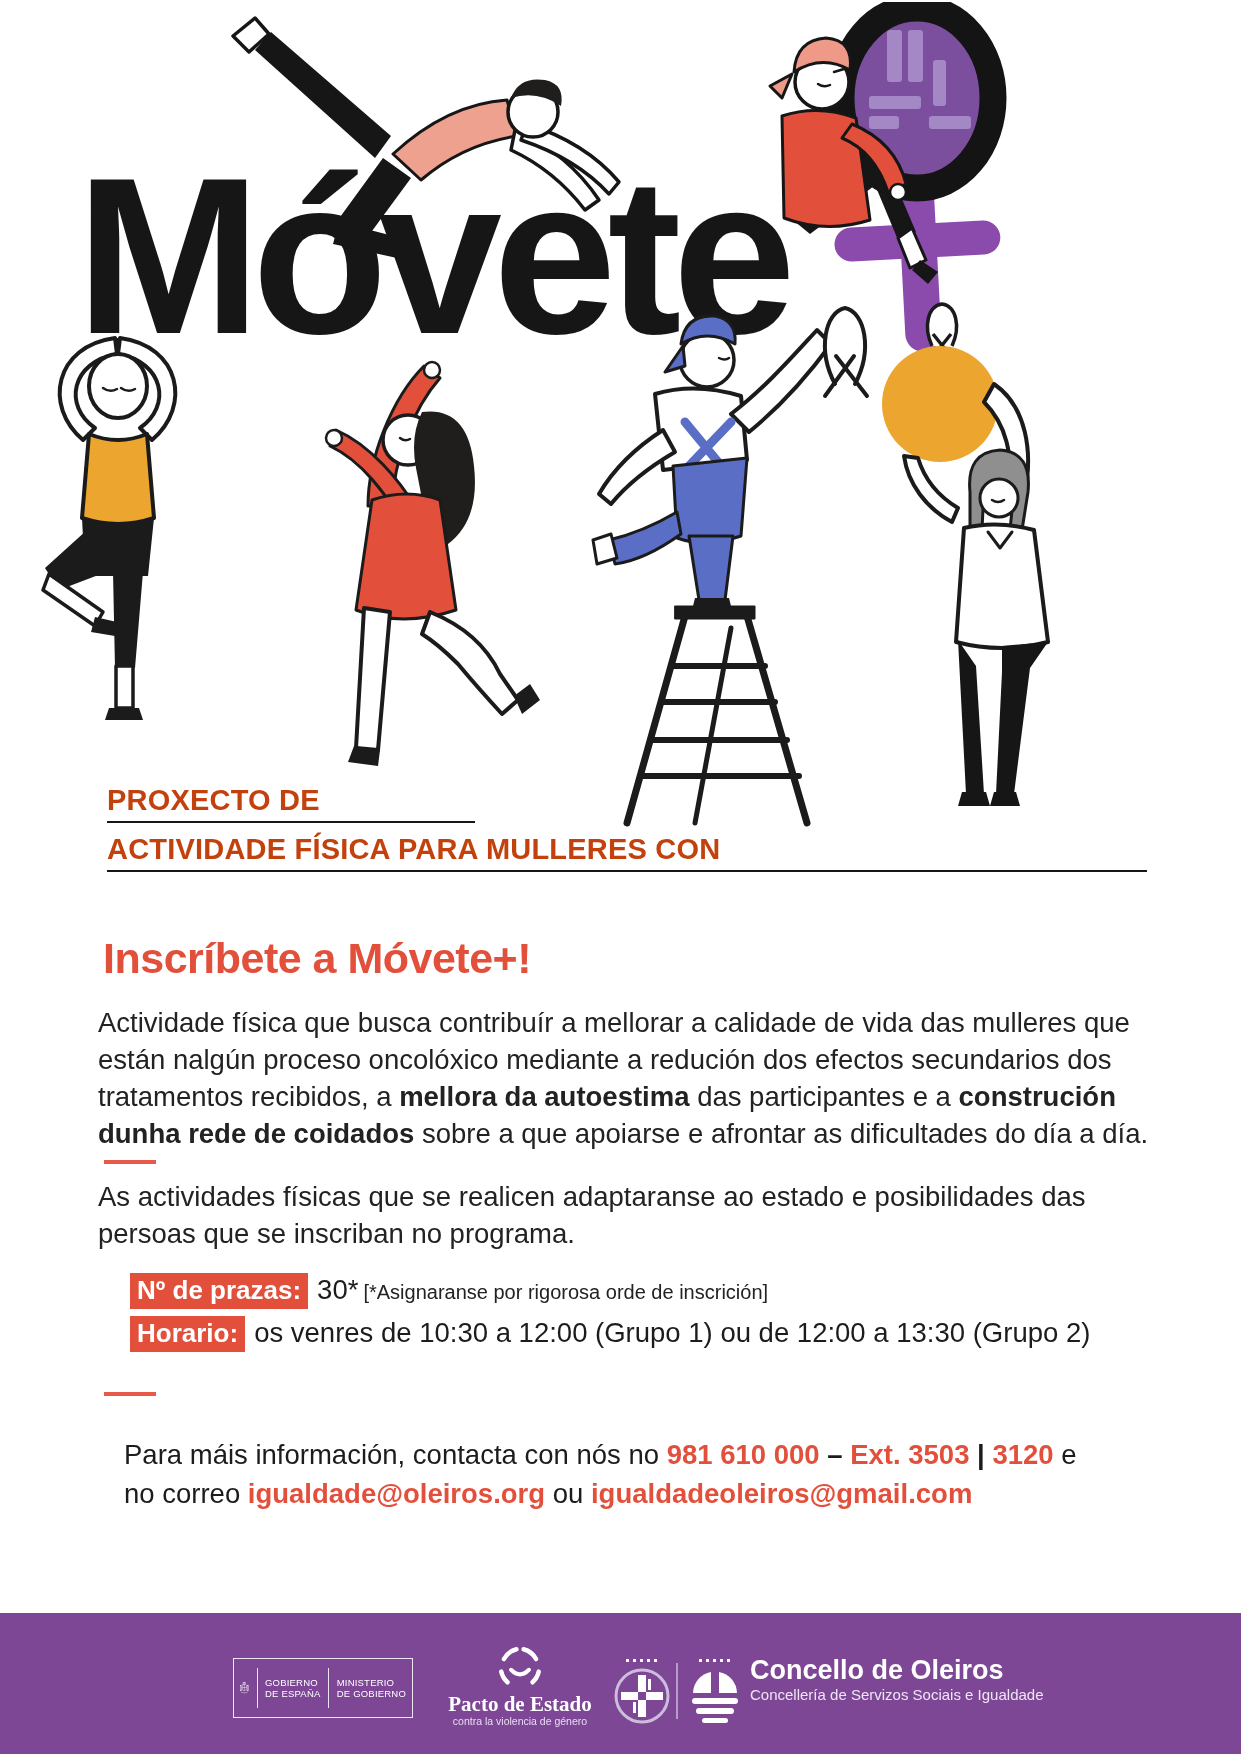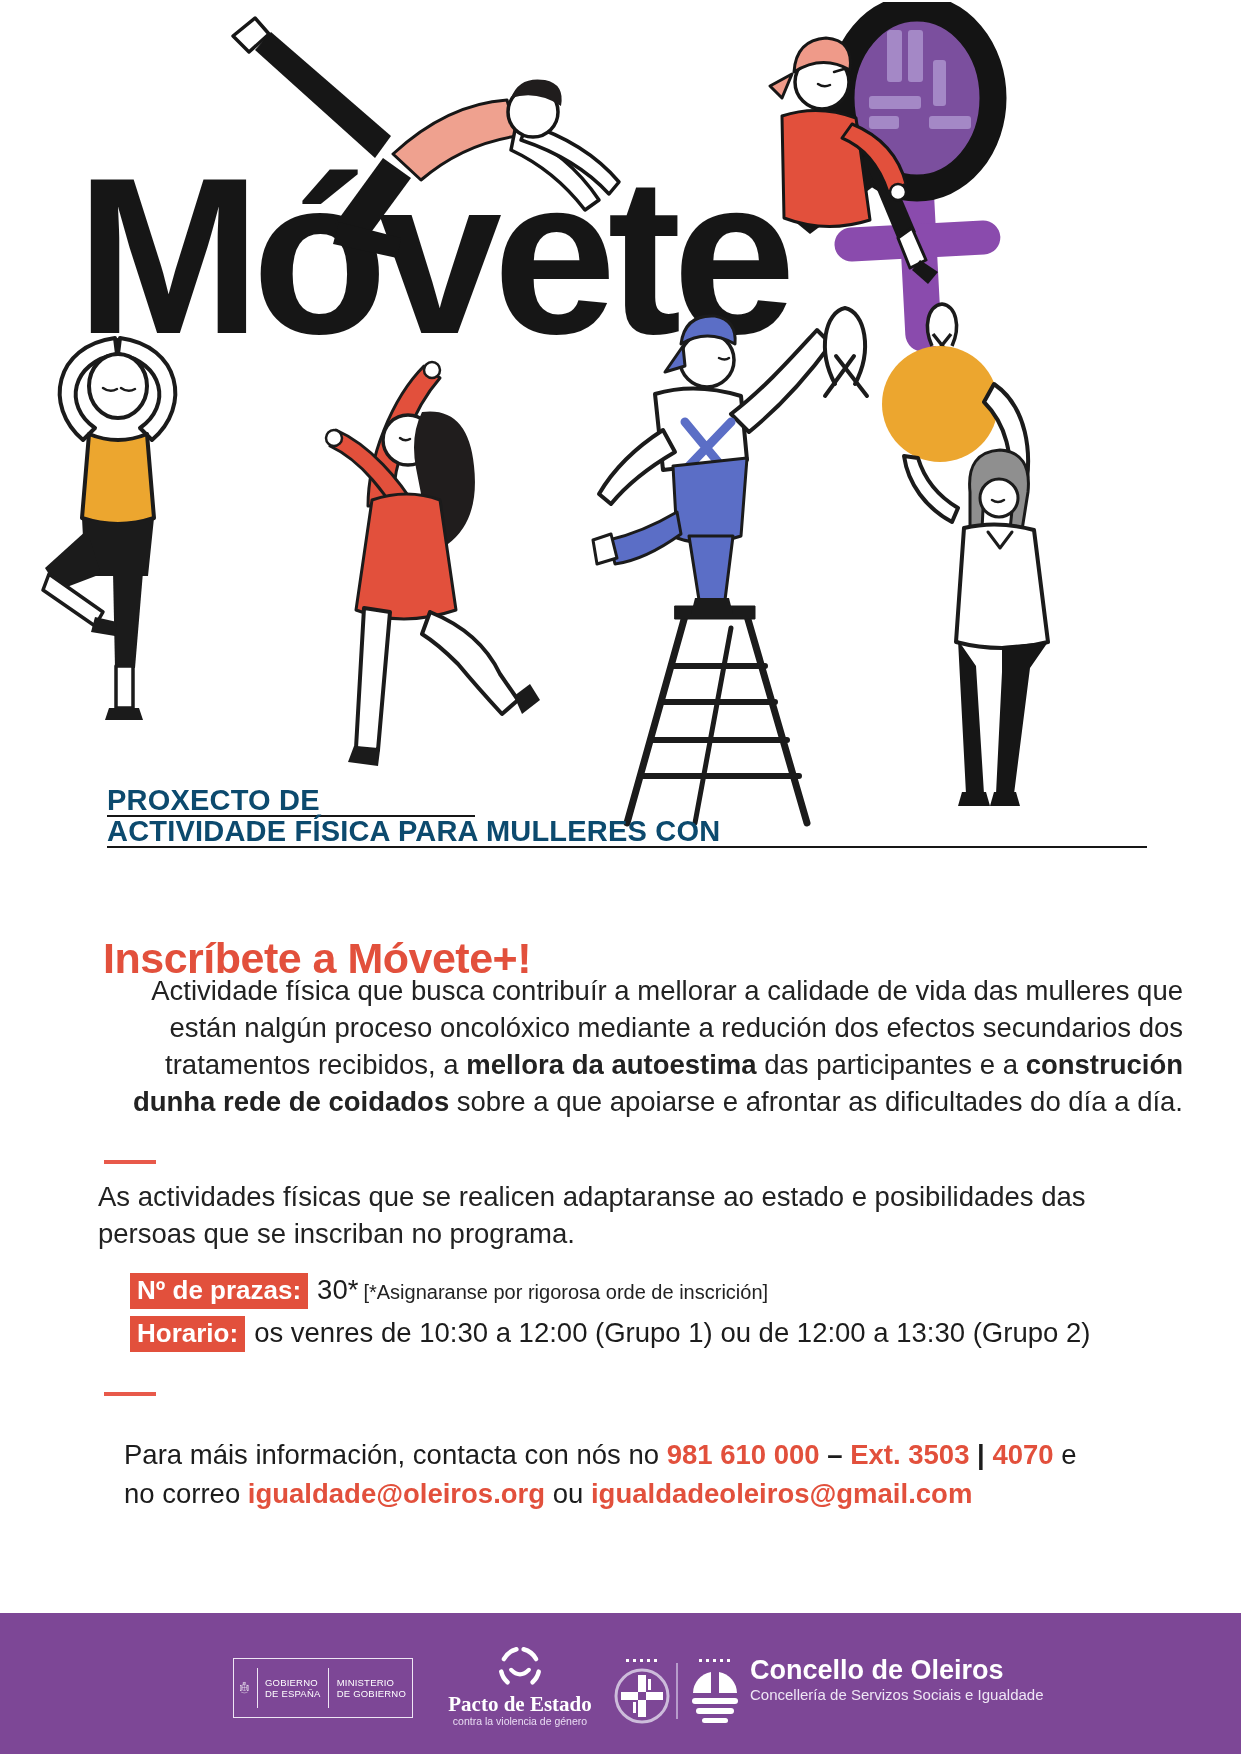--- a/index.html
+++ b/index.html
@@ -6,32 +6,32 @@
   .page{position:relative;width:1241px;height:1754px;background:#ffffff;overflow:hidden;
         font-family:"Liberation Sans",sans-serif;color:#1c1c1c;margin:0 auto;}
   .abs{position:absolute;}
 
   
   .title{left:76px;top:150px;font-size:222px;line-height:212px;font-weight:bold;
          letter-spacing:-9px;color:#161616;z-index:1;}
 
   
   .subtitle{left:107px;top:786px;z-index:4;}
-  .sub-line{font-size:29px;font-weight:bold;letter-spacing:.2px;color:#0c4a6e;
-            line-height:29px;padding-bottom:0;margin-bottom:0;
+  .sub-line{font-size:29px;font-weight:bold;letter-spacing:.2px;color:#c2410c;
+            line-height:29px;padding-bottom:6px;margin-bottom:12px;
             border-bottom:2.5px solid #161616;white-space:nowrap;}
   .sub-w1{width:368px;} .sub-w2{width:1040px;} .sub-w3{width:398px;}
 
   
   .heading{left:103px;top:934px;font-size:43px;font-weight:bold;letter-spacing:-.5px;
            color:#e2503c;z-index:4;}
 
   
   .para{left:98px;width:1085px;font-size:27.5px;line-height:37px;color:#222;z-index:4;}
-  .intro{top:972px;text-align:right;}
+  .intro{top:1004px;}
   .adapt{top:1178px;width:1060px;}
   .divider{left:104px;width:52px;height:4px;background:#e8594a;z-index:4;}
   .d1{top:1160px;} .d2{top:1392px;}
 
   
   .details{left:118px;top:1273px;z-index:4;}
   .drow{margin-bottom:7px;font-size:27.5px;line-height:30px;white-space:nowrap;padding-left:12px;}
   .lbl{display:inline-block;background:#e2503c;color:#fff;font-weight:bold;font-size:26px;
        padding:2px 7px 4px;margin-right:9px;}
   .note{font-size:20px;margin-left:5px;color:#222;}
@@ -214,21 +214,21 @@
 
   <div class="abs para adapt">As actividades físicas que se realicen adaptaranse ao estado e posibilidades das persoas que se inscriban no programa.</div>
 
   <div class="abs details">
     <div class="drow"><span class="lbl">Nº de prazas:</span><span>30*</span><span class="note">[*Asignaranse por rigorosa orde de inscrición]</span></div>
     <div class="drow"><span class="lbl">Horario:</span><span>os venres de 10:30 a 12:00 (Grupo 1) ou de 12:00 a 13:30 (Grupo 2)</span></div>
   </div>
 
   <div class="abs divider d2"></div>
 
-  <div class="abs contact"><span>Para máis información, contacta con nós no </span><span class="red">981 610 000</span><b> – </b><span class="red">Ext. 3503</span><b> | </b><span class="red">4070</span><span> e no correo </span><span class="red">igualdade@oleiros.org</span><span> ou </span><span class="red">igualdadeoleiros@gmail.com</span></div>
+  <div class="abs contact"><span>Para máis información, contacta con nós no </span><span class="red">981 610 000</span><b> – </b><span class="red">Ext. 3503</span><b> | </b><span class="red">3120</span><span> e no correo </span><span class="red">igualdade@oleiros.org</span><span> ou </span><span class="red">igualdadeoleiros@gmail.com</span></div>
 
   <div class="abs footer">
 
     <div class="gov-box">
       <svg width="34" height="46" viewBox="0 0 34 46" fill="none" stroke="#fff" stroke-width="1.6" stroke-linecap="round">
         <rect x="12" y="3" width="10" height="4"></rect>
         <path d="M13,2 l0,-1 M17,2 l0,-1 M21,2 l0,-1"></path>
         <rect x="9" y="10" width="16" height="22" rx="3"></rect>
         <path d="M17,10 L17,32 M9,21 L25,21"></path>
         <rect x="2" y="12" width="4" height="22"></rect>

